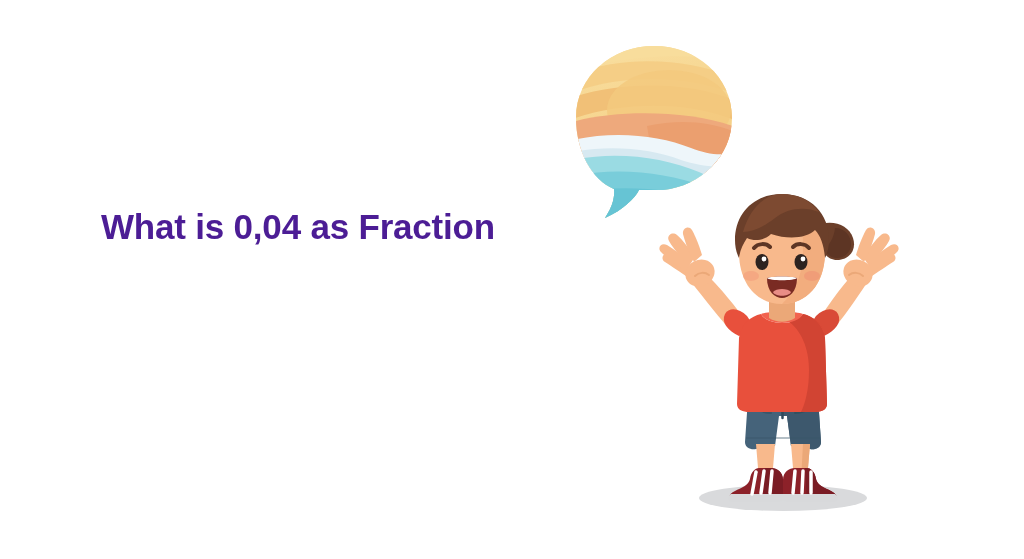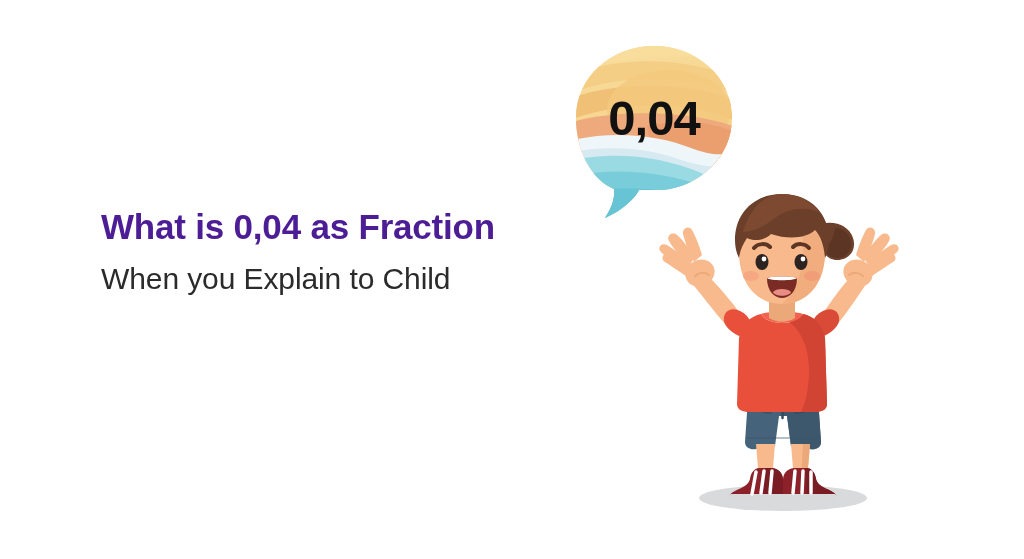--- a/index.html
+++ b/index.html
@@ -80,21 +80,20 @@
     height: 345px;
   }
 </style>
 </head>
 <body>
 
 <div id="canvas">
 
   <div class="text-block">
     <h1 class="headline">What is 0,04 as Fraction</h1>
-    <p class="subhead">When you Explain to Child</p>
   </div>
 
   <div class="bubble-wrap">
     <svg width="178" height="190" viewBox="0 0 178 190">
       <defs>
         <clipPath id="bubbleClip">
           <path d="M89 8
                    C131 8 167 38 167 80
                    C167 118 136 148 98 152
                    L74 152
@@ -130,21 +129,20 @@
 
         <path d="M0 124 C44 112 96 118 134 134 C152 142 166 142 178 138
                  L178 190 L0 190 Z" fill="#9adbe3"></path>
         <path d="M0 140 C46 128 100 134 138 148 C154 154 168 154 178 150
                  L178 190 L0 190 Z" fill="#79cdda"></path>
         <path d="M0 156 C50 146 106 150 142 162 C158 167 170 167 178 164
                  L178 190 L0 190 Z" fill="#66c4d4"></path>
       </g>
     </svg>
 
-    <div class="bubble-value">0,04</div>
   </div>
 
   <div class="child-wrap">
     <svg width="250" height="345" viewBox="0 0 250 345">
 
       <ellipse cx="128" cy="318" rx="84" ry="13" fill="#d9dadc"></ellipse>
 
       <g>
         <path d="M75 150 C58 130 44 112 33 98
                  C28 92 32 84 39 86

